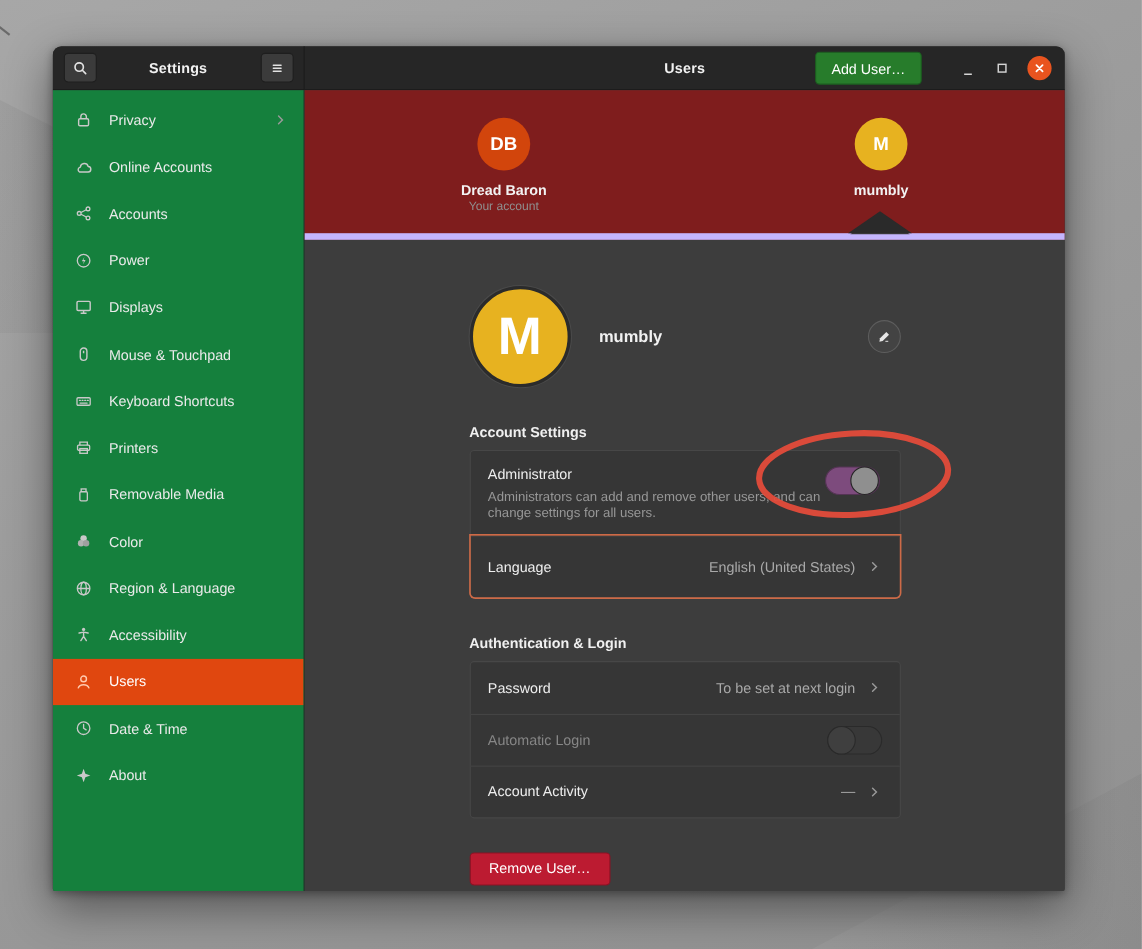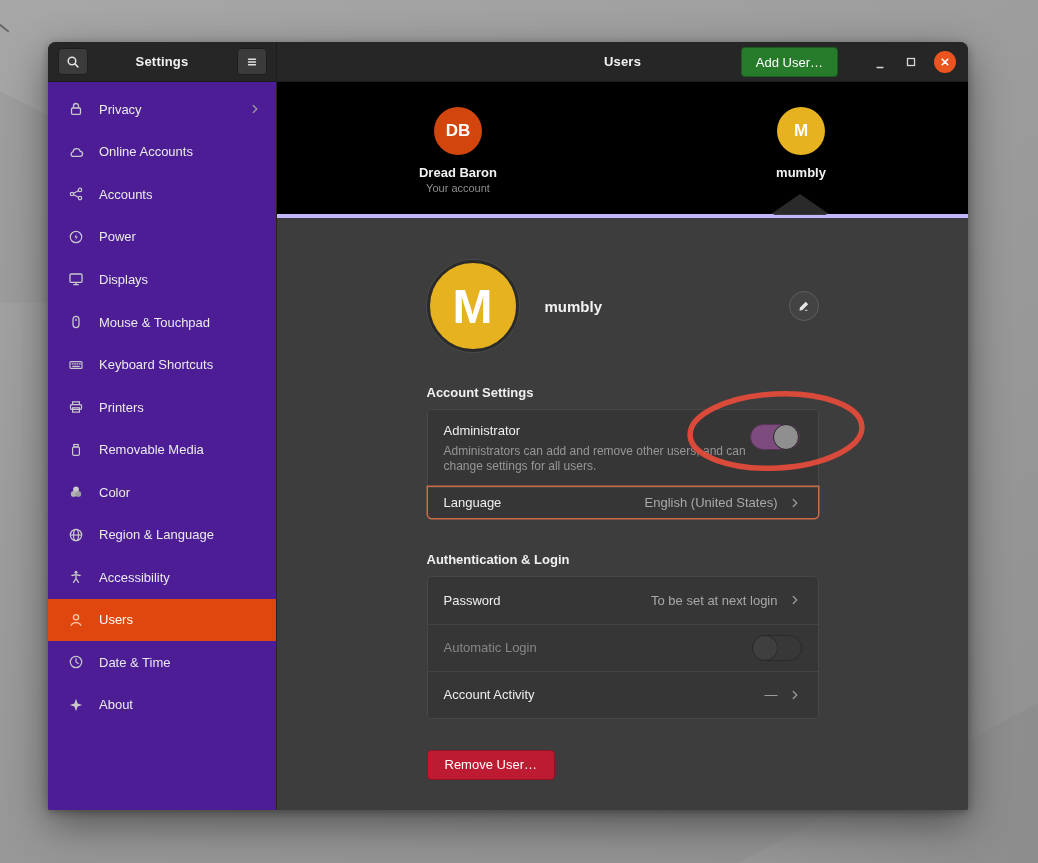--- a/index.html
+++ b/index.html
@@ -42,36 +42,36 @@
     color:#fff; font-size:13px; display:flex; align-items:center; cursor:pointer;
   }
   .win-controls { position:absolute; right:12px; display:flex; align-items:center; gap:15px; }
   .wc-min, .wc-max { width:16px; height:16px; display:flex; align-items:flex-end; justify-content:center; cursor:pointer; }
   .wc-max { align-items:center; }
   .wc-close { width:22px; height:22px; border-radius:50%; background:#e9541f; display:flex; align-items:center; justify-content:center; cursor:pointer; }
 
   .window-body { flex:1; display:flex; min-height:0; }
 
   
-  .sidebar { width:229px; flex:0 0 229px; background:#4c1d95; border-right:1px solid #242424; padding-top:6px; overflow:hidden; }
+  .sidebar { width:229px; flex:0 0 229px; background:#15803d; border-right:1px solid #242424; padding-top:6px; overflow:hidden; }
   .sidebar-item {
     height:42.55px; display:flex; align-items:center; padding:0 14px 0 20px;
     color:#eaeaea; font-size:13px; cursor:pointer; gap:15px;
   }
   .sidebar-item .icn { width:16px; height:16px; flex:0 0 16px; display:flex; }
   .sidebar-item .lbl { flex:1; }
   .sidebar-item.selected { background:#e0470f; color:#ffffff; }
   .sidebar-item.selected .icn svg * { stroke:#ffc9ae; }
   .side-chevron { width:14px; height:14px; }
 
   
   .main { flex:1; display:flex; flex-direction:column; min-width:0; background:#3d3d3d; }
 
   
-  .user-strip { position:relative; height:136px; flex:0 0 136px; background:#000000; border-bottom:4px solid #c4b5fd; }
+  .user-strip { position:relative; height:136px; flex:0 0 136px; background:#7f1d1d; border-bottom:6px solid #c4b5fd; }
   .account-chip { position:absolute; top:25px; transform:translateX(-50%); text-align:center; cursor:pointer; width:160px; }
   .chip-db { left:181px; }
   .chip-m { left:524px; }
   .chip-avatar {
     width:48px; height:48px; border-radius:50%; margin:0 auto;
     display:flex; align-items:center; justify-content:center;
     color:#fff; font-weight:bold; font-size:17px;
   }
   .chip-name { margin-top:10px; color:#f2f2f2; font-weight:bold; font-size:13px; }
   .chip-sub { margin-top:2px; color:#8f8f8f; font-size:11px; }
@@ -109,21 +109,21 @@
   .row { display:flex; align-items:center; padding:0 16px; }
   .row + .row, .row-multi + .row { border-top:1px solid #444444; }
   .row-label { color:#eeeeee; font-size:13px; }
   .row-value { margin-left:auto; color:#a9a9a9; font-size:13px; display:flex; align-items:center; gap:10px; }
   .row-chevron { width:14px; height:14px; }
 
   .row-multi { padding:13px 16px 12px; position:relative; }
   .row-desc { margin-top:6px; max-width:308px; color:#979797; font-size:12px; line-height:1.28; }
   .admin-toggle-wrap { position:absolute; right:18px; top:14px; }
 
-  .language-row { height:31px; border-radius:0 0 4px 4px; box-shadow:0 0 0 1.5px #cd6a47; position:relative; cursor:pointer; }
+  .language-row { height:56px; border-radius:0 0 4px 4px; box-shadow:0 0 0 1.5px #cd6a47; position:relative; cursor:pointer; }
   .plain-row { height:47px; cursor:pointer; }
   .disabled-row .row-label { color:#868686; }
 
   
   .toggle { width:50px; height:26px; border-radius:13px; position:relative; cursor:pointer; }
   .toggle.on { background:#7d4b7d; border:1px solid #553455; }
   .toggle.on .knob {
     position:absolute; right:0px; top:-1px; width:26px; height:26px; border-radius:50%;
     background:#8f8f8f; border:1px solid #262626;
   }

